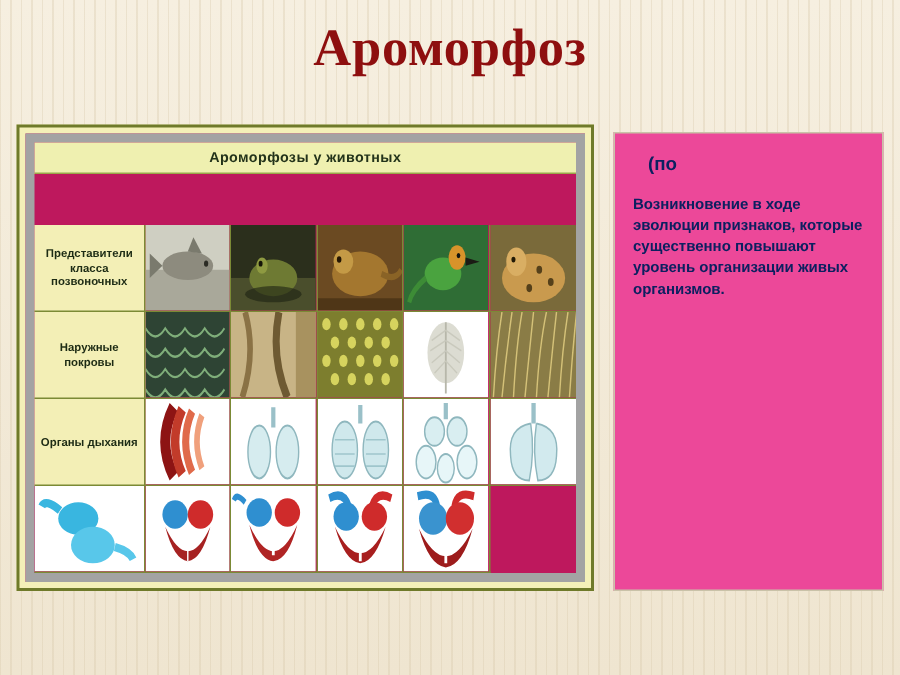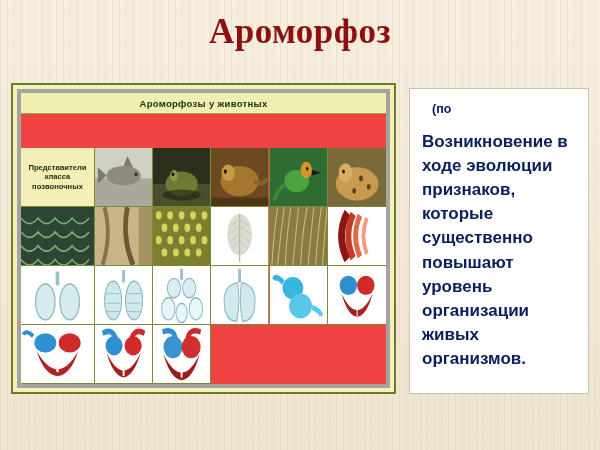--- a/index.html
+++ b/index.html
@@ -44,24 +44,24 @@
     left: 11px;
     top: 83px;
     width: 385px;
     height: 311px;
     background: #f4f0b8;
     border: 2px solid #6f7a2a;
     box-sizing: border-box;
     padding: 4px;
   }
   .panel-inner {
-    border: 4px solid #a3a3a3;
+    border: 6px solid #a3a3a3;
     height: 100%;
     box-sizing: border-box;
-    background: #ef4444;
+    background: #be185d;
     display: flex;
     flex-direction: column;
   }
   .panel-head {
     height: 20px;
     background: #eff0b0;
     border-bottom: 1px solid #9aa64a;
     display: flex;
     align-items: center;
     justify-content: center;
@@ -102,35 +102,35 @@
     height: 100%;
     display: block;
   }
   
   .textbox {
     position: absolute;
     left: 409px;
     top: 88px;
     width: 180px;
     height: 306px;
-    background: #ffffff;
+    background: #ec4899;
     border: 1px solid #c9c2a8;
     box-sizing: border-box;
     padding: 10px 10px 24px 12px;
   }
   .src {
     font-size: 12.5px;
     color: #0c2060;
     font-weight: bold;
     line-height: 1.35;
     margin: 2px 0 12px 0;
   }
   .src .indent { padding-left: 10px; }
   .defn {
-    font-size: 17px;
+    font-size: 10px;
     color: #0c2060;
     font-weight: bold;
     line-height: 1.42;
   }
 </style>
 </head>
 <body>
 
 <div class="bg-stripes"></div>
 
@@ -187,20 +187,21 @@
           <rect width="60" height="42" fill="#7a6a3a"></rect>
           <ellipse cx="30" cy="26" rx="22" ry="12" fill="#c99a4e"></ellipse>
           <circle cx="18" cy="18" r="7" fill="#d9ae63"></circle>
           <circle cx="16" cy="17" r="1.4" fill="#221a06"></circle>
           <circle cx="34" cy="22" r="2" fill="#55401a"></circle>
           <circle cx="42" cy="28" r="2" fill="#55401a"></circle>
           <circle cx="27" cy="31" r="2" fill="#55401a"></circle>
         </svg>
       </div>
 
+      <div class="cell rowlabel">Наружные покровы</div>
       <div class="cell">
         <svg class="pic" viewBox="0 0 60 42" preserveAspectRatio="none">
           <rect width="60" height="42" fill="#2e4434"></rect>
           <g fill="none" stroke="#7fae7a" stroke-width="1.2">
             <path d="M0 8 q7 8 14 0 q7 8 14 0 q7 8 14 0 q7 8 14 0"></path>
             <path d="M0 18 q7 8 14 0 q7 8 14 0 q7 8 14 0 q7 8 14 0"></path>
             <path d="M0 28 q7 8 14 0 q7 8 14 0 q7 8 14 0 q7 8 14 0"></path>
             <path d="M0 38 q7 8 14 0 q7 8 14 0 q7 8 14 0 q7 8 14 0"></path>
           </g>
         </svg>
@@ -264,20 +265,21 @@
               <path d="M16 42 q2 -26 6 -42"></path>
             <path d="M24 42 q3 -22 6 -42"></path>
               <path d="M32 42 q2 -25 7 -42"></path>
               <path d="M40 42 q3 -23 6 -42"></path>
             <path d="M48 42 q2 -24 6 -42"></path>
               <path d="M55 42 q2 -22 5 -42"></path>
           </g>
         </svg>
       </div>
 
+      <div class="cell rowlabel">Органы дыхания</div>
       <div class="cell">
         <svg class="pic" viewBox="0 0 60 42" preserveAspectRatio="none">
           <rect width="60" height="42" fill="#ffffff"></rect>
           <path d="M20 4 q-12 17 0 34" stroke="#8d1414" stroke-width="7" fill="none"></path>
           <path d="M26 5 q-10 16 0 32" stroke="#c23b2a" stroke-width="6" fill="none"></path>
           <path d="M33 6 q-9 15 0 30" stroke="#e06a4a" stroke-width="5" fill="none"></path>
           <path d="M40 8 q-7 13 0 26" stroke="#f0a07c" stroke-width="4" fill="none"></path>
         </svg>
       </div>
       <div class="cell">

